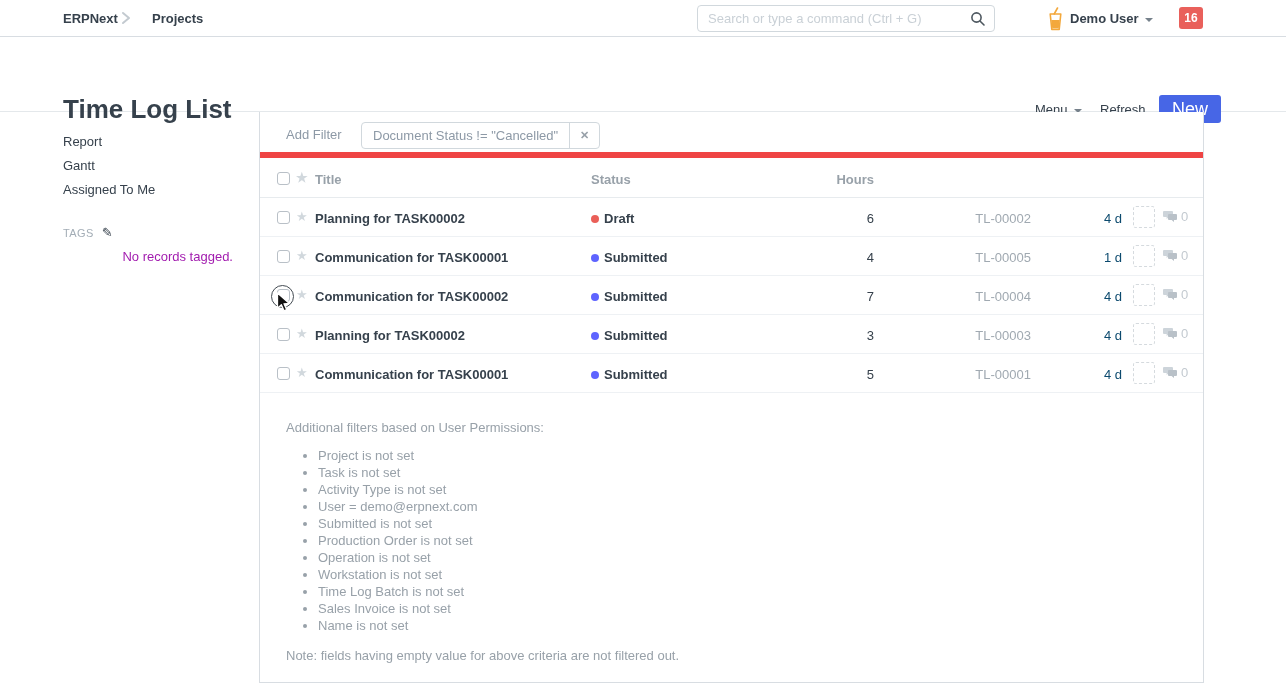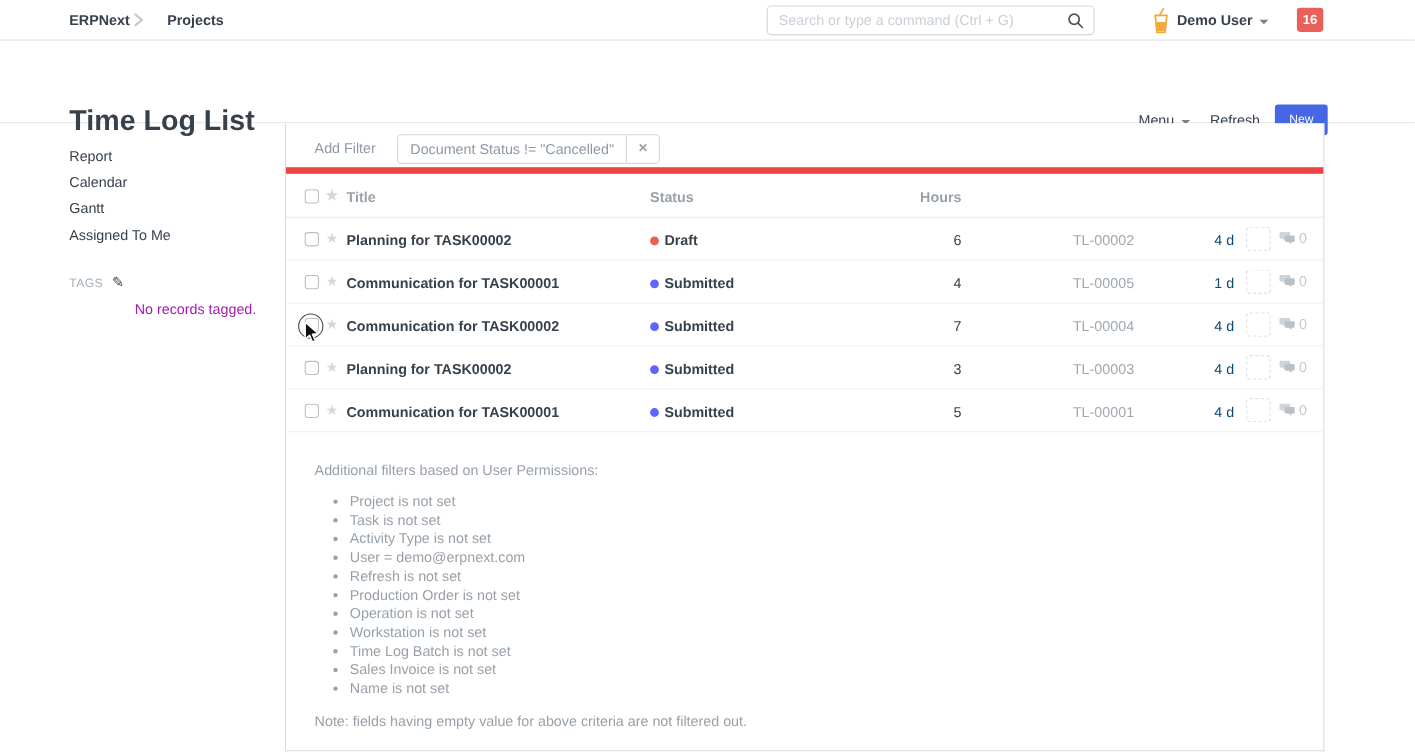--- a/index.html
+++ b/index.html
@@ -27,21 +27,21 @@
     border-radius:3px; color:#fff; font-weight:700; font-size:12px;
     text-align:center; line-height:22px; }
 
   
   .page-head { position:absolute; top:37px; left:0; width:1286px; height:75px;
     background:#fff; border-bottom:1px solid #e4e8eb; }
   .page-title { position:absolute; left:63px; top:57px; font-size:26px; font-weight:700; }
   .menu-btn { position:absolute; left:1035px; top:65px; cursor:pointer; }
   .refresh-btn { position:absolute; left:1100px; top:65px; cursor:pointer; }
   .new-btn { position:absolute; left:1159px; top:58px; height:28px; padding:0 13px;
-    border:none; border-radius:3px; color:#fff; font:inherit; font-size:11px; cursor:pointer; }
+    border:none; border-radius:3px; color:#fff; font:inherit; font-size:18px; cursor:pointer; }
 
   
   .sidebar { position:absolute; left:63px; top:118px; width:170px;margin-top:12px; }
   .side-item { display:block; line-height:24px; color:#36414c; cursor:pointer; }
   .tags-head { margin-top:23px; font-size:11px; letter-spacing:.4px; color:#a3adb6; font-weight:400; }
   .tags-head .pencil { font-size:13px; color:#36414c; margin-left:8px; cursor:pointer; }
   .tags-empty { margin-top:9px; color:#a21caf;text-align:right; }
 
   
   .list-box { position:absolute; left:259px; top:112px; width:945px; height:571px;
@@ -119,21 +119,20 @@
     <span>Menu</span><span class="caret"></span>
   </span>
   <span class="refresh-btn">Refresh</span>
   <button class="new-btn" style="background-color: rgb(71, 102, 230);">New</button>
 </div>
 
 <div class="sidebar">
 
     <a class="side-item">Report</a>
 
-    <a class="side-item">Calendar</a>
 
     <a class="side-item">Gantt</a>
 
     <a class="side-item">Assigned To Me</a>
 
   <div class="tags-head">
     <span>TAGS</span><span class="pencil">✎</span>
   </div>
   <div class="tags-empty">No records tagged.</div>
 </div>
@@ -256,21 +255,21 @@
     <ul>
 
         <li>Project is not set</li>
 
         <li>Task is not set</li>
 
         <li>Activity Type is not set</li>
 
         <li>User = demo@erpnext.com</li>
 
-        <li>Refresh is not set</li>
+        <li>Submitted is not set</li>
 
         <li>Production Order is not set</li>
 
         <li>Operation is not set</li>
 
         <li>Workstation is not set</li>
 
         <li>Time Log Batch is not set</li>
 
         <li>Sales Invoice is not set</li>

